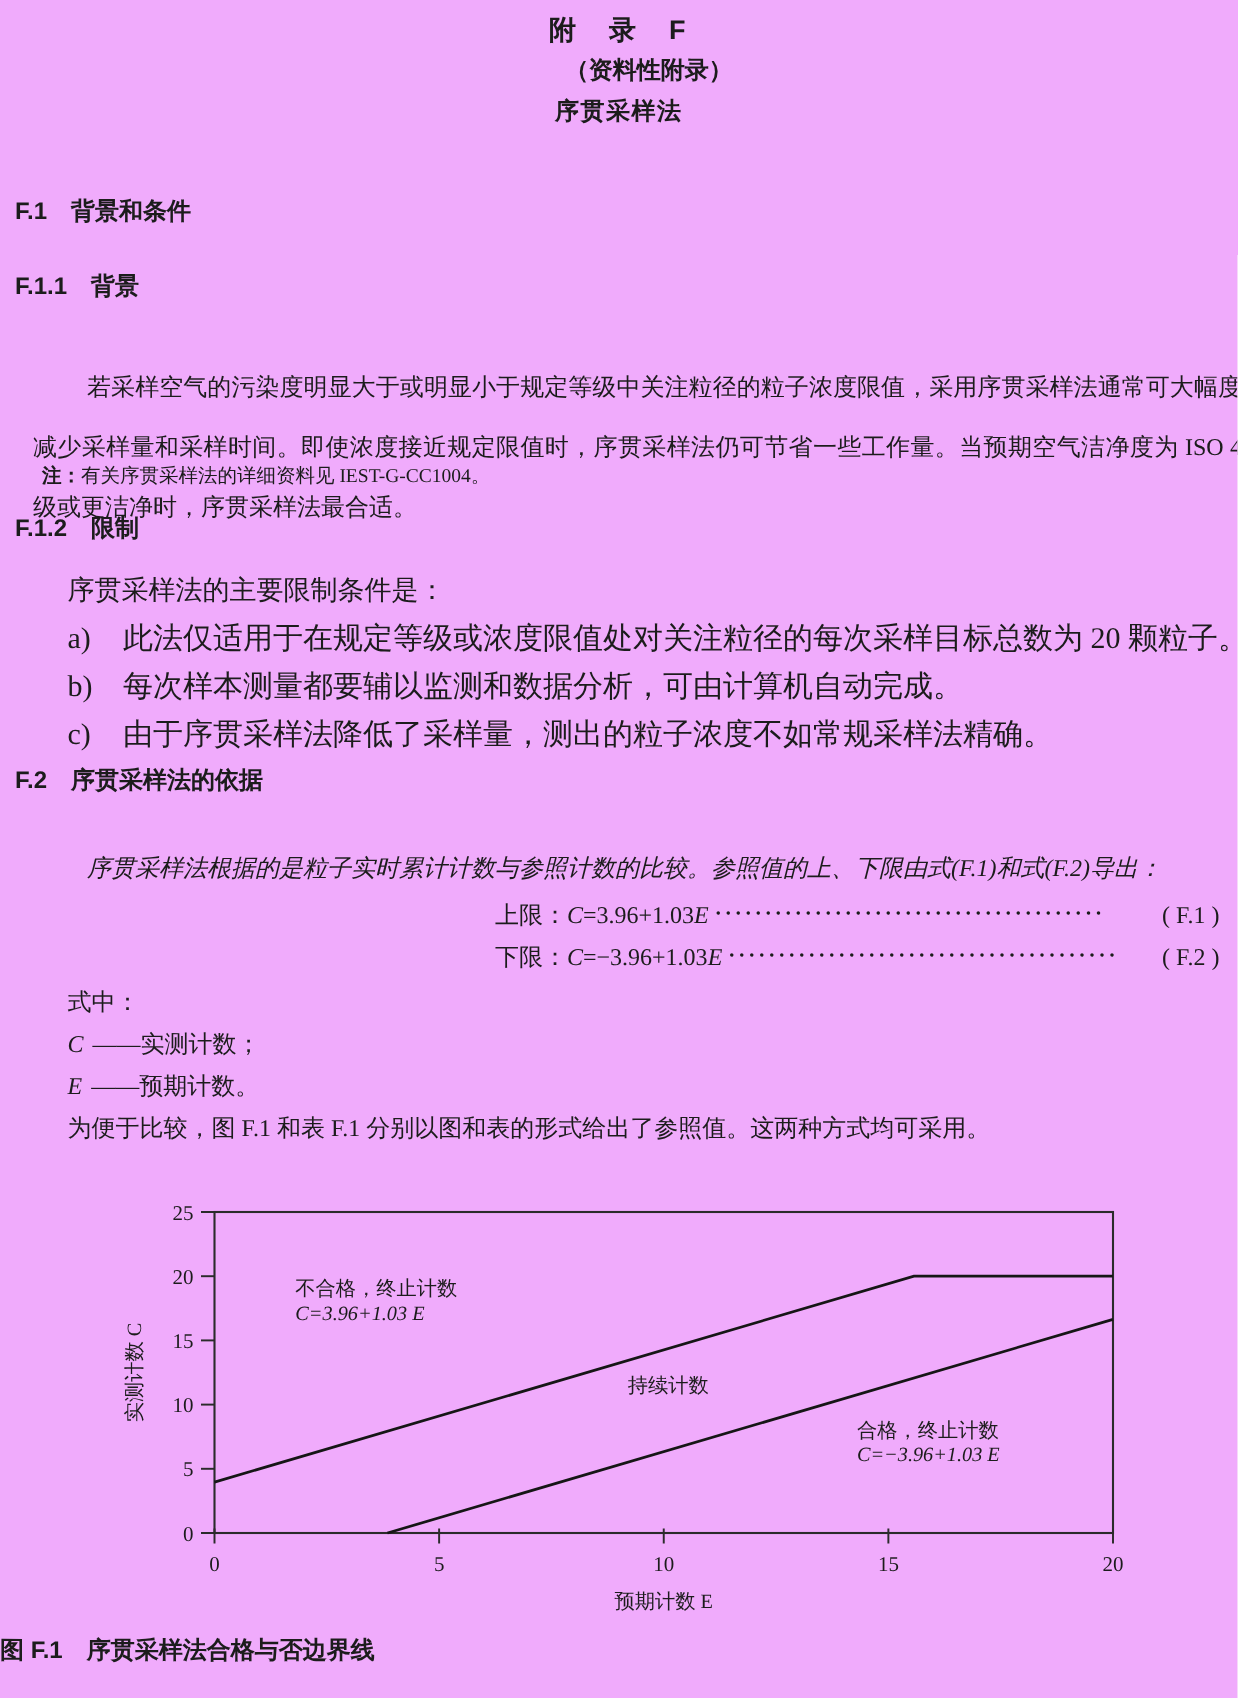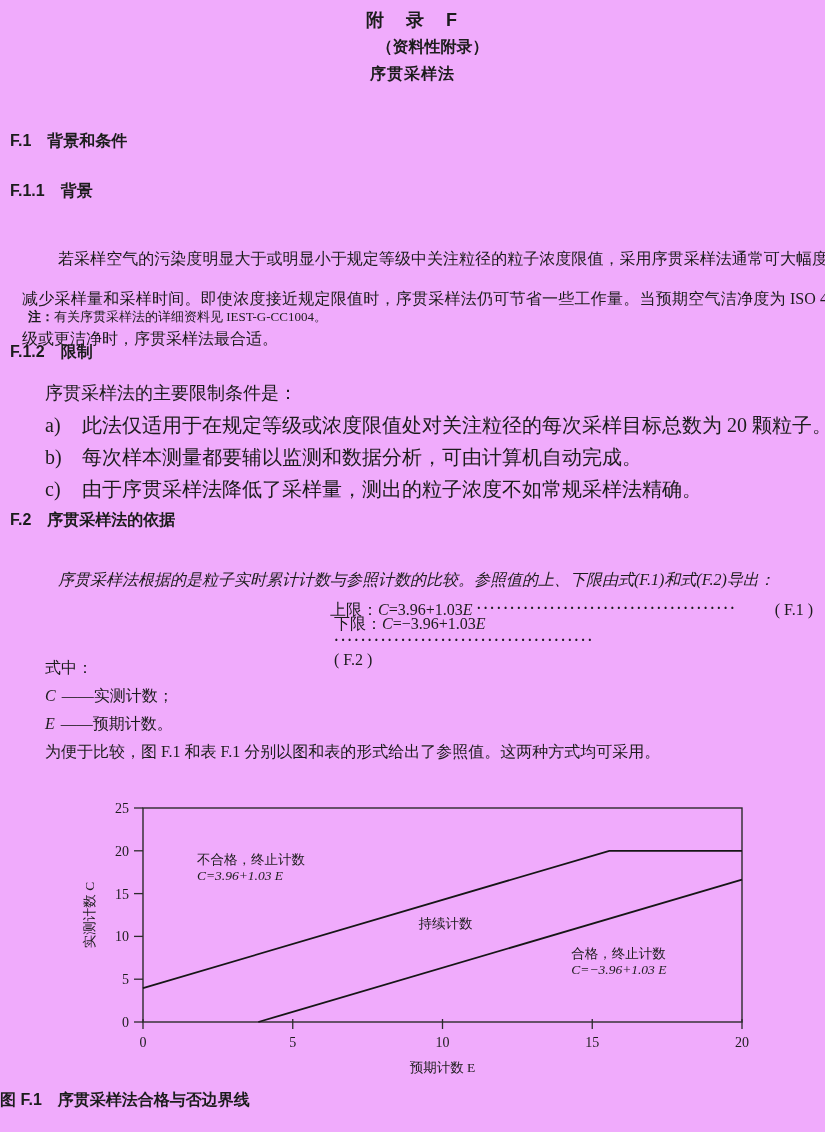--- a/index.html
+++ b/index.html
@@ -55,21 +55,21 @@
   </div>
 
   <div class="abs h" style="left:10px;top:510px;">F.2　序贯采样法的依据</div>
   <div class="abs body-par" style="top:543px;font-style:italic;">序贯采样法根据的是粒子实时累计计数与参照计数的比较。参照值的上、下限由式(F.1)和式(F.2)导出：</div>
 
   <div class="abs frow" style="top:600px;">
     <span class="lhs"><span>上限：</span><i>C</i><span>=3.96+1.03</span><i>E</i></span>
     <span class="leader">·······································</span>
     <span class="num">( F.1 )</span>
   </div>
-  <div class="abs frow" style="top:614px;flex-direction:column;">
+  <div class="abs frow" style="top:628px;">
     <span class="lhs"><span>下限：</span><i>C</i><span>=−3.96+1.03</span><i>E</i></span>
     <span class="leader">·······································</span>
     <span class="num">( F.2 )</span>
   </div>
 
   <div class="abs wline" style="top:658px;">式中：</div>
   <div class="abs wline" style="top:686px;">
     <i>C</i><span>——实测计数；</span>
   </div>
   <div class="abs wline" style="top:714px;">

